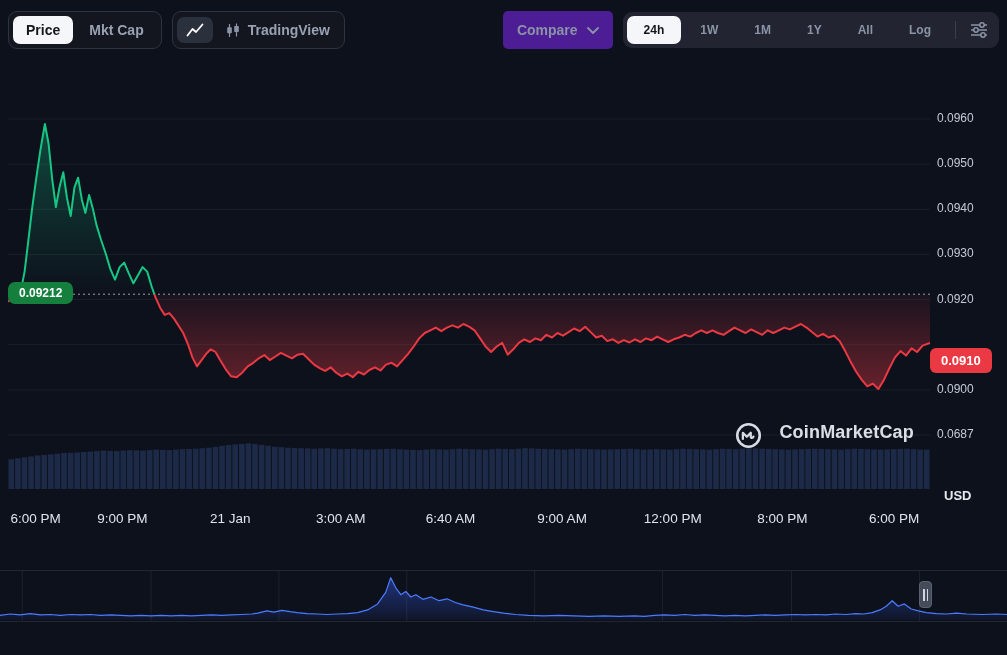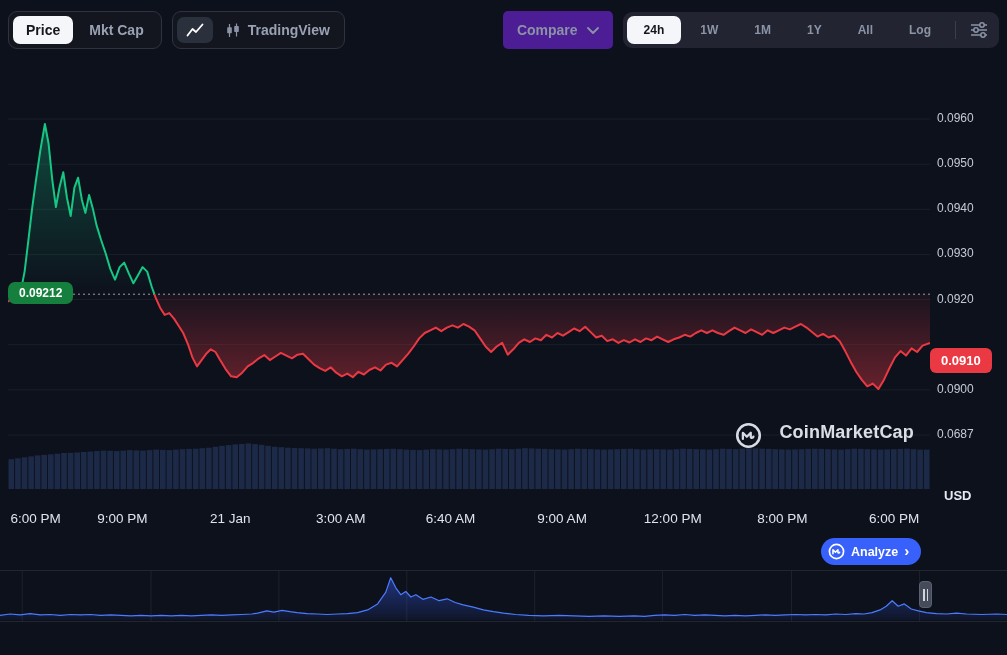--- a/index.html
+++ b/index.html
@@ -306,28 +306,20 @@
       <div class="xtick" style="left: 114.328px;">9:00 PM</div>
       <div class="xtick" style="left: 222.202px;">21 Jan</div>
       <div class="xtick" style="left: 332.842px; text-align: center;">3:00 AM</div>
       <div class="xtick" style="left: 442.56px;">6:40 AM</div>
       <div class="xtick" style="left: 554.122px;">9:00 AM</div>
       <div class="xtick" style="left: 664.762px;">12:00 PM</div>
       <div class="xtick" style="left: 774.48px;">8:00 PM</div>
       <div class="xtick" style="left: 886.042px;">6:00 PM</div>
     </div>
 
-  <button class="analyze-btn">
-    <svg width="17" height="17" viewBox="0 0 24 24">
-      <circle cx="12" cy="12" r="10" fill="none" stroke="#ffffff" stroke-width="2.4"></circle>
-      <path d="M7 15 V9.6 L10.5 13.1 L14 9.6 V13.2 C14 14.4 15.9 14.5 16.4 13" fill="none" stroke="#ffffff" stroke-width="2.2" stroke-linecap="round" stroke-linejoin="round"></path>
-    </svg>
-    <span class="analyze-label">Analyze</span>
-    <span class="analyze-chevron">›</span>
-  </button>
 
   <div class="mini-wrap">
     <svg id="mini-svg" width="1007" height="50" viewBox="0 0 1007 50">
         <defs>
           <linearGradient id="grad-mini" gradientUnits="userSpaceOnUse" x1="0" y1="0" x2="0" y2="50">
             <stop offset="0%" stop-color="#3861fb" stop-opacity="0.5"></stop>
             <stop offset="100%" stop-color="#3861fb" stop-opacity="0.05"></stop>
           </linearGradient>
         </defs>
         <line x1="22.2" x2="22.2" y1="0" y2="50" stroke="rgba(255,255,255,0.07)"></line>

